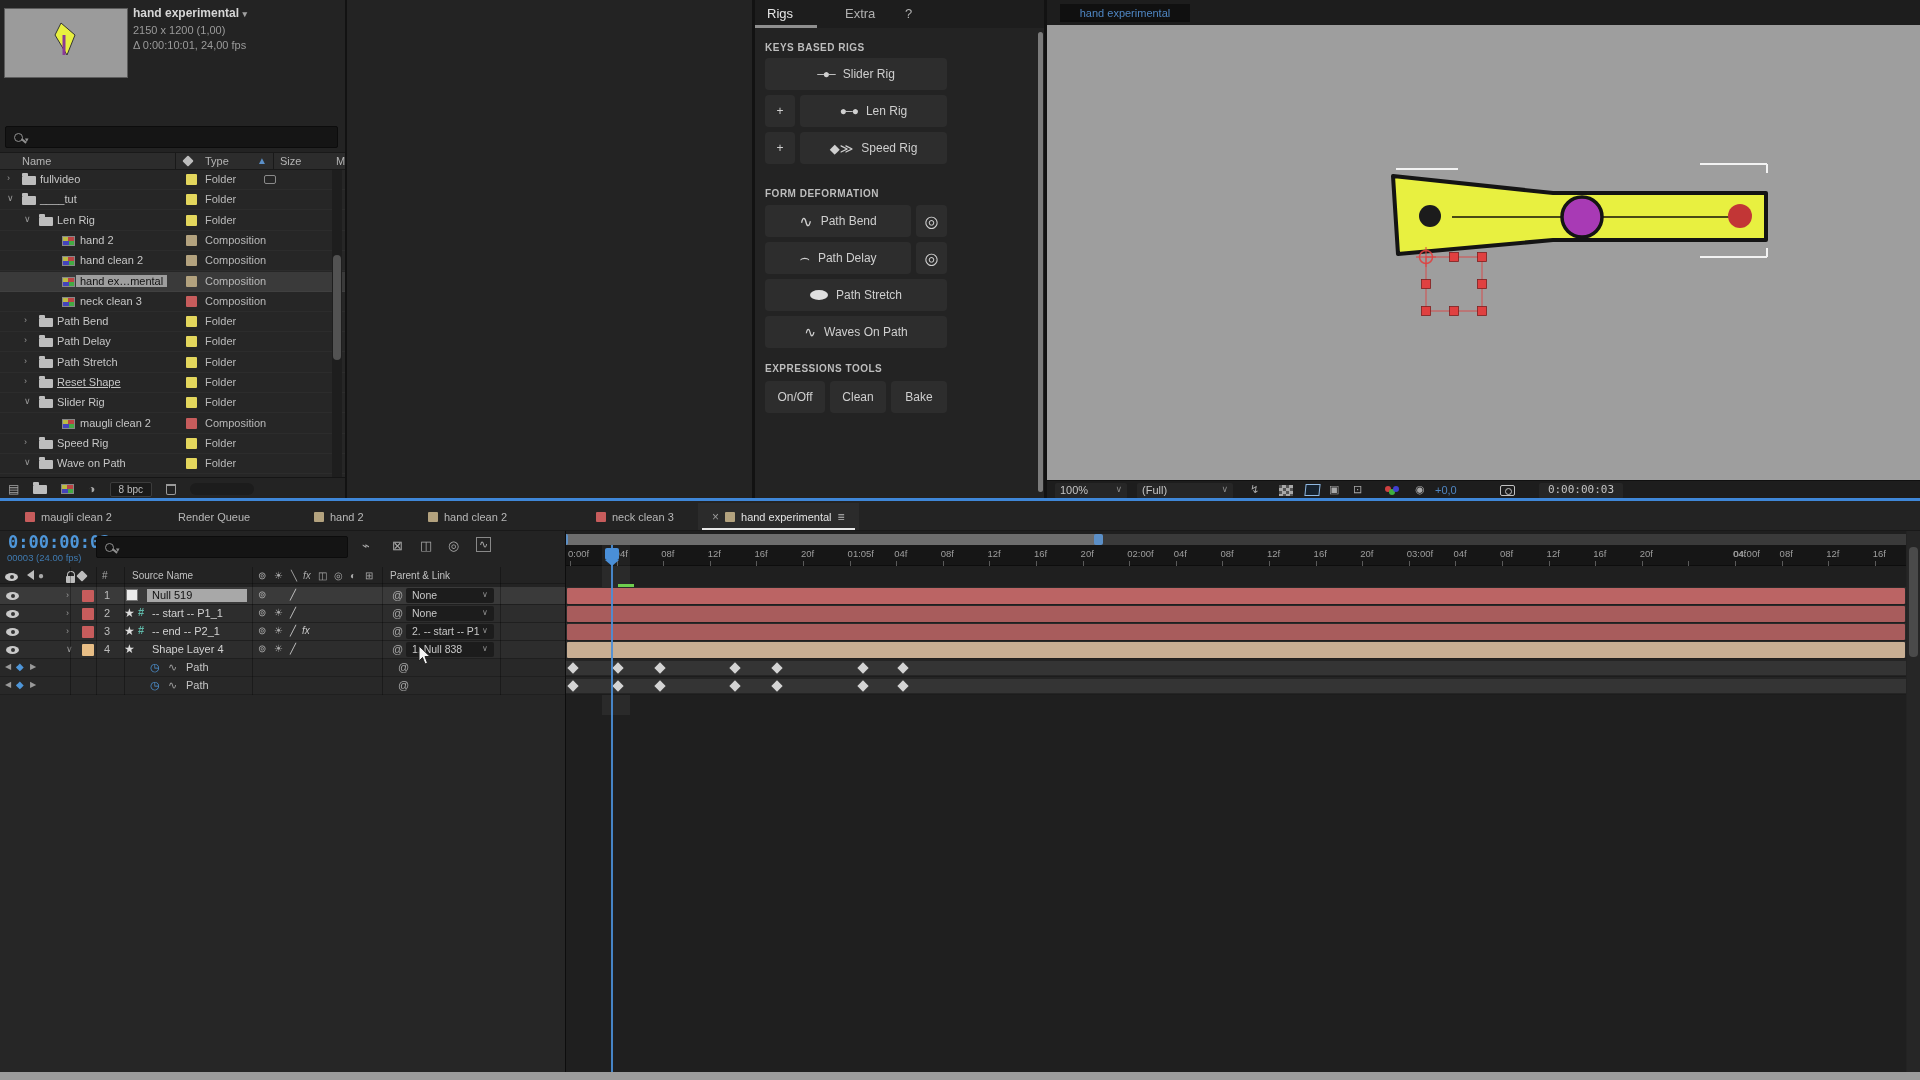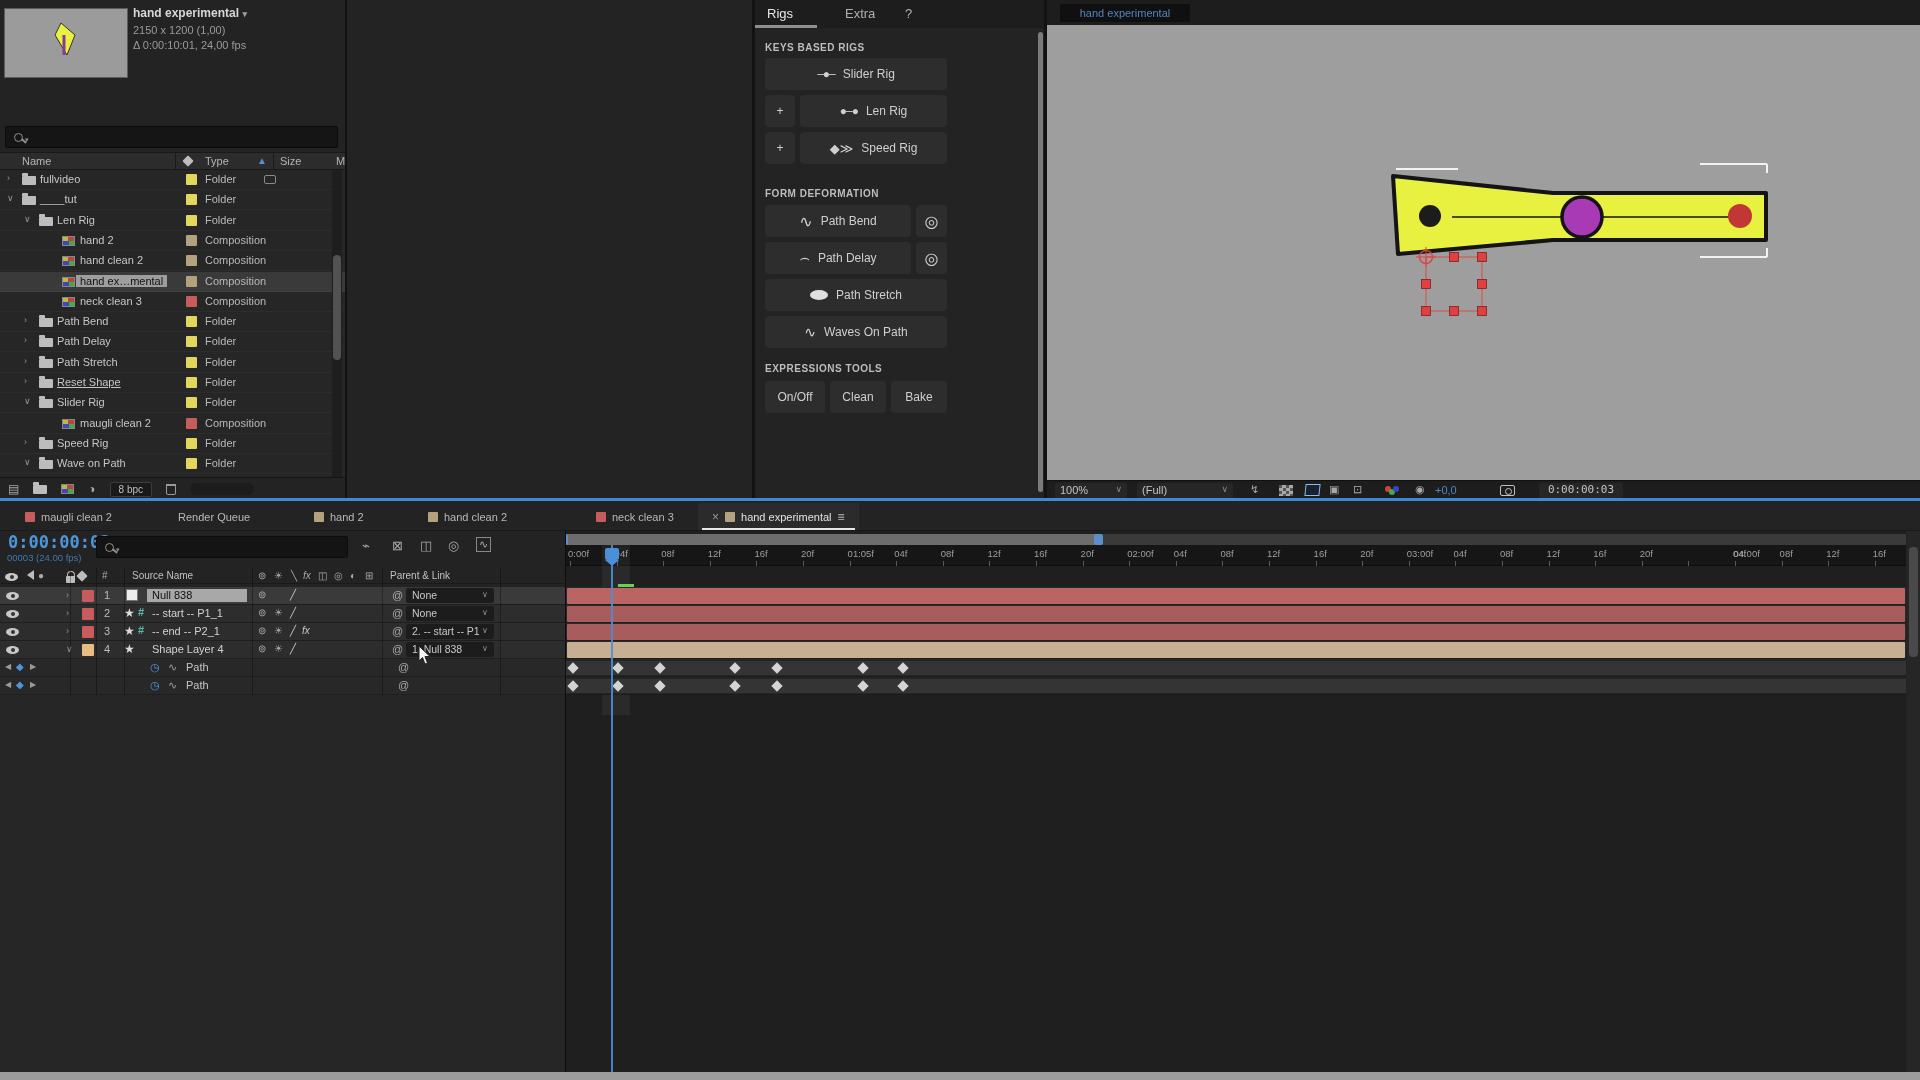--- a/index.html
+++ b/index.html
@@ -394,21 +394,21 @@
       <span class="abs" style="left:390px;top:3px;color:#c0c0c0;">Parent &amp; Link</span>
     </div>
 
     <div class="abs" id="tl-left" style="left:0;top:0px;width:565px;height:571px;">
         <div style="position: absolute; left: 0px; top: 86px; width: 565px; height: 18px; font-size: 11px; background: rgb(58, 58, 58); border-bottom: 1px solid rgb(31, 31, 31);">
           <span class="icon-eye" style="position: absolute; left: 6px; top: 5px;"></span>
           <span style="position: absolute; left: 66px; top: 3px; color: rgb(154, 154, 154); font-size: 9px;">›</span>
           <span style="position: absolute; left: 82px; top: 3px; width: 12px; height: 12px; border-radius: 1px; background: rgb(199, 92, 92);"></span>
           <span style="position: absolute; left: 104px; top: 2px; color: rgb(189, 189, 189);">1</span>
           <span class="icon-null" style="position: absolute; left: 126px; top: 2px;"></span>
-          <span style="position: absolute; left: 152px; top: 2px; background: rgb(168, 168, 168); color: rgb(17, 17, 17); padding: 0px 55px 1px 5px; margin-left: -5px;">Null 838</span>
+          <span style="position: absolute; left: 152px; top: 2px; background: rgb(168, 168, 168); color: rgb(17, 17, 17); padding: 0px 55px 1px 5px; margin-left: -5px;">Null 519</span>
           <span style="position: absolute; left: 258px; top: 2px; color: rgb(168, 168, 168); font-size: 10px;">⊚</span>
           <span style="position: absolute; left: 290px; top: 2px; color: rgb(200, 200, 200); font-size: 10px;">╱</span>
           <span style="position: absolute; left: 392px; top: 2px; color: rgb(168, 168, 168);">@</span>
           <span style="position: absolute; left: 406px; top: 1px; width: 88px; height: 15px; background: rgb(28, 28, 28); border-radius: 2px; color: rgb(200, 200, 200); font-size: 10.5px; padding: 1px 12px 0px 6px; overflow: hidden; white-space: nowrap;">None</span>
           <span style="position: absolute; left: 482px; top: 3px; color: rgb(143, 143, 143); font-size: 8px;">∨</span>
         </div>
         <div style="position: absolute; left: 0px; top: 104px; width: 565px; height: 18px; font-size: 11px; background: rgb(45, 45, 45); border-bottom: 1px solid rgb(31, 31, 31);">
           <span class="icon-eye" style="position: absolute; left: 6px; top: 5px;"></span>
           <span style="position: absolute; left: 66px; top: 3px; color: rgb(154, 154, 154); font-size: 9px;">›</span>
           <span style="position: absolute; left: 82px; top: 3px; width: 12px; height: 12px; border-radius: 1px; background: rgb(199, 92, 92);"></span>

